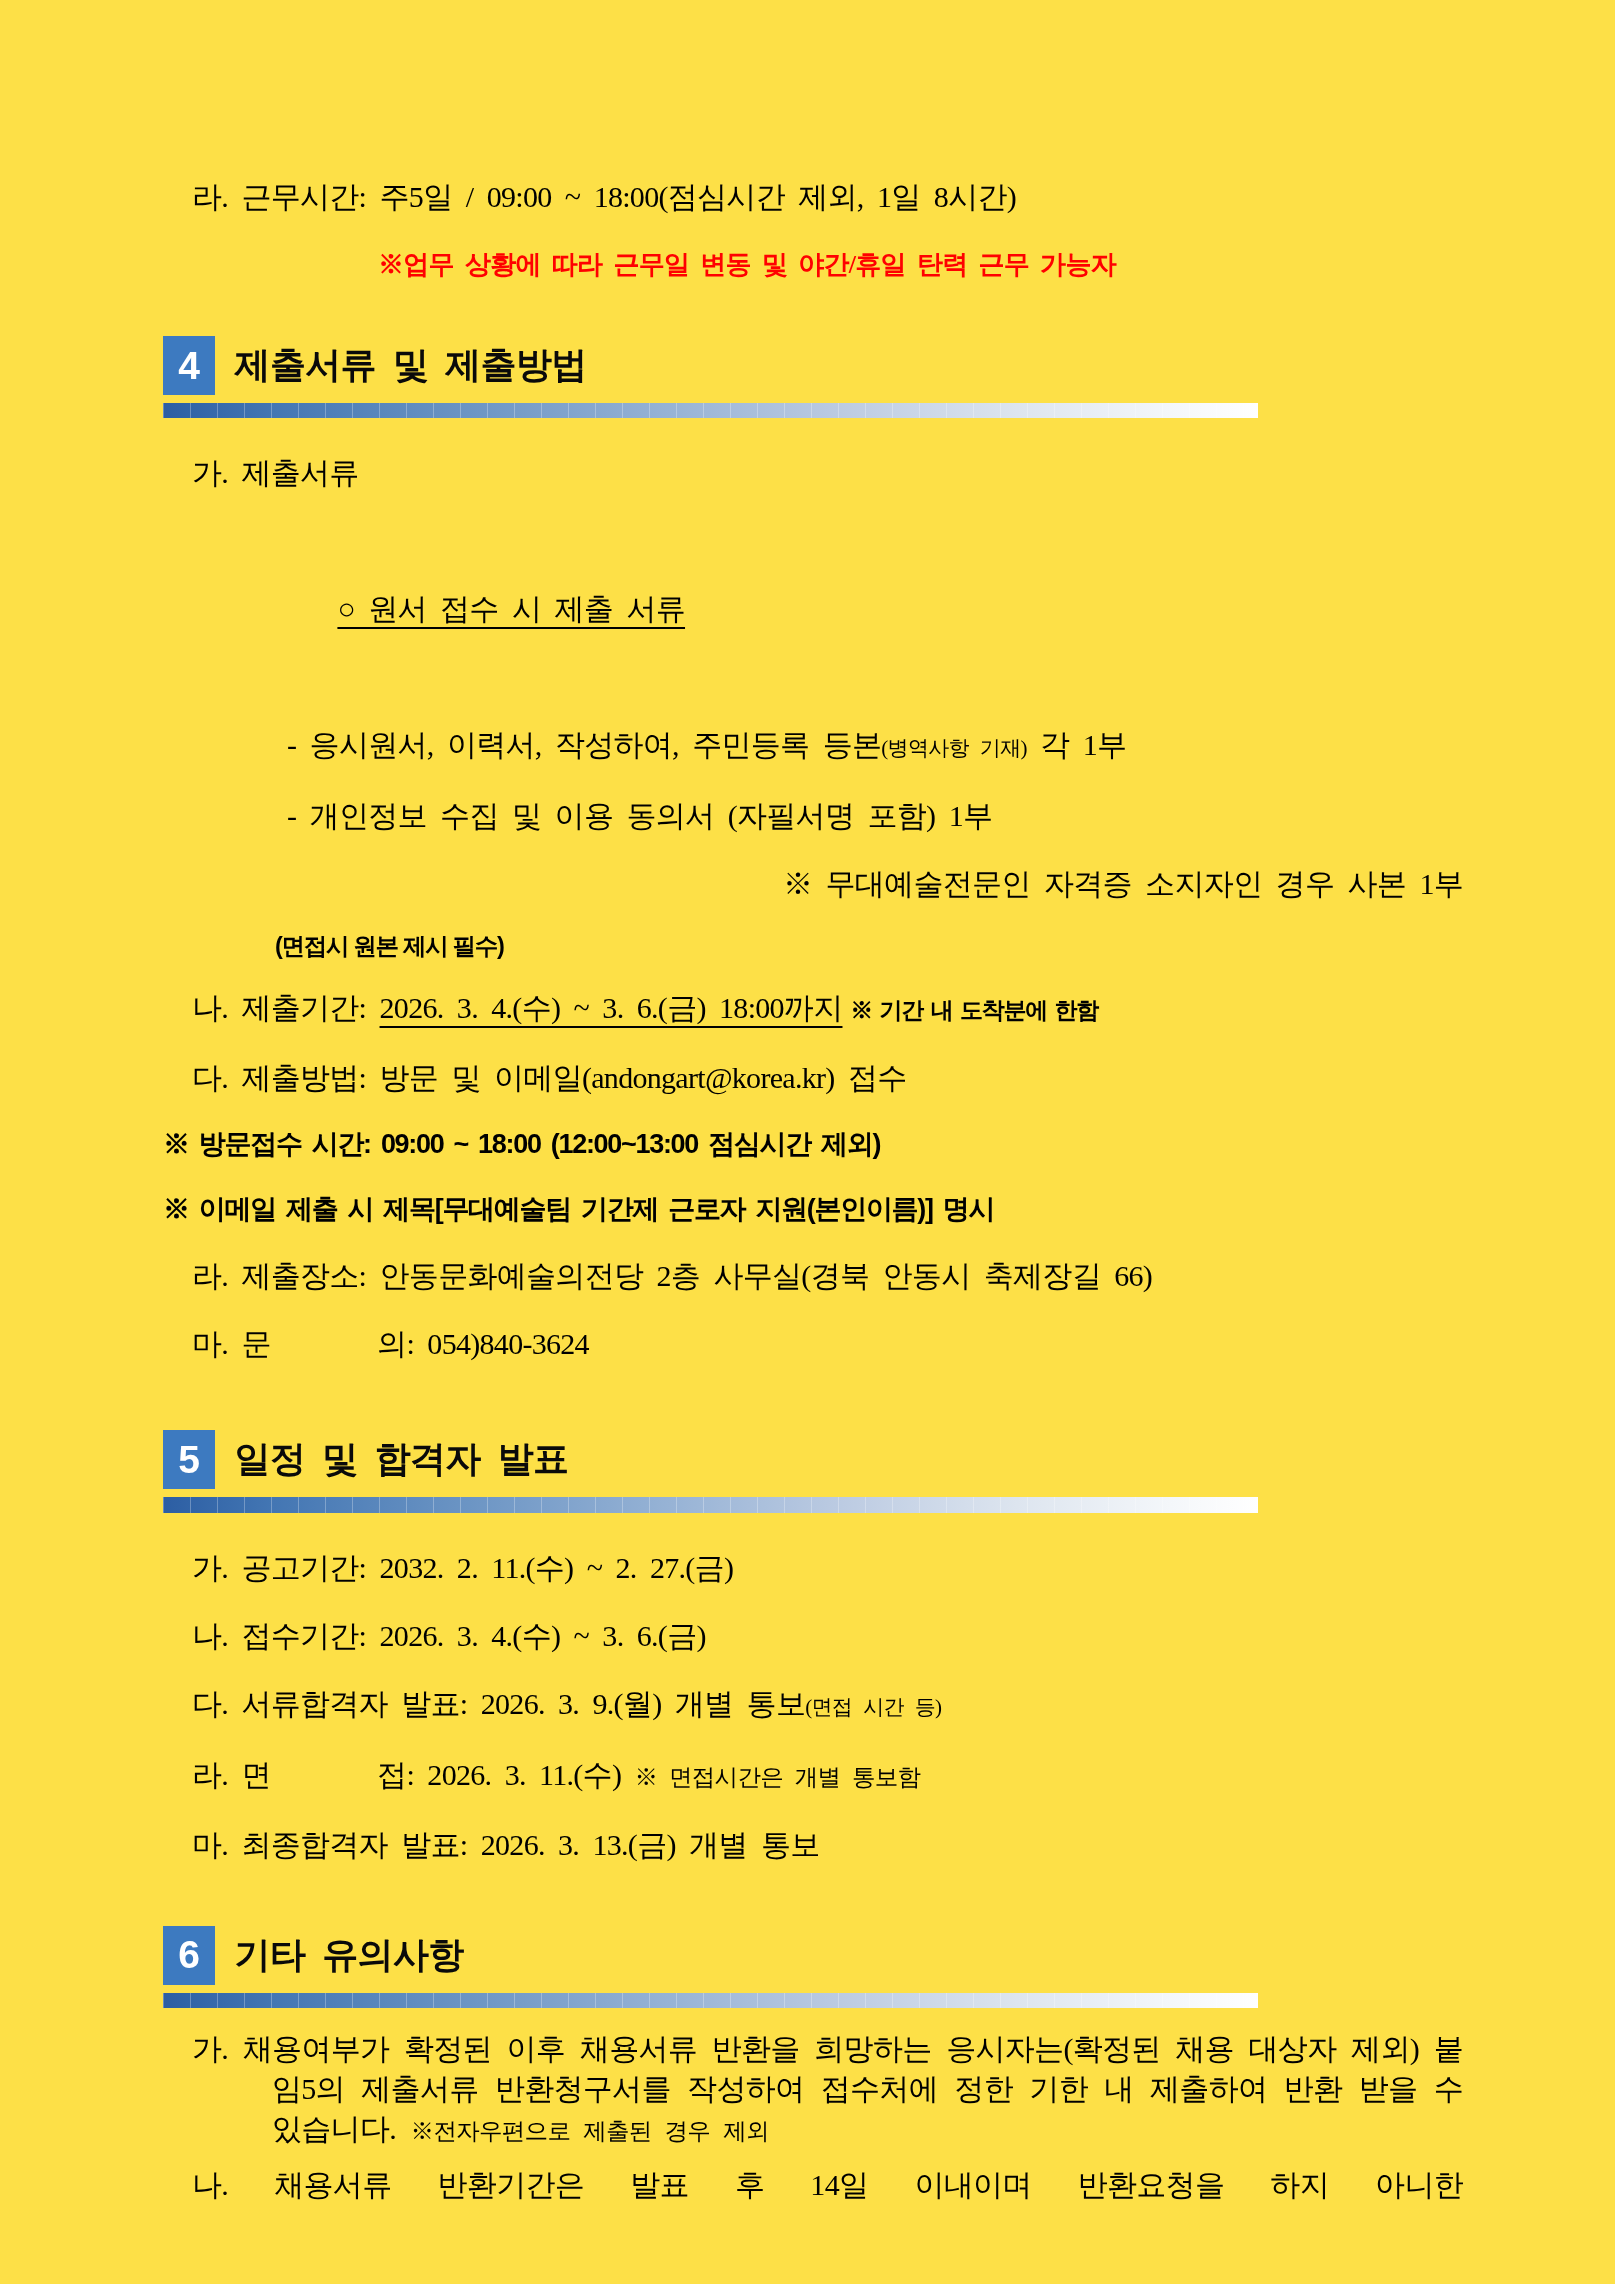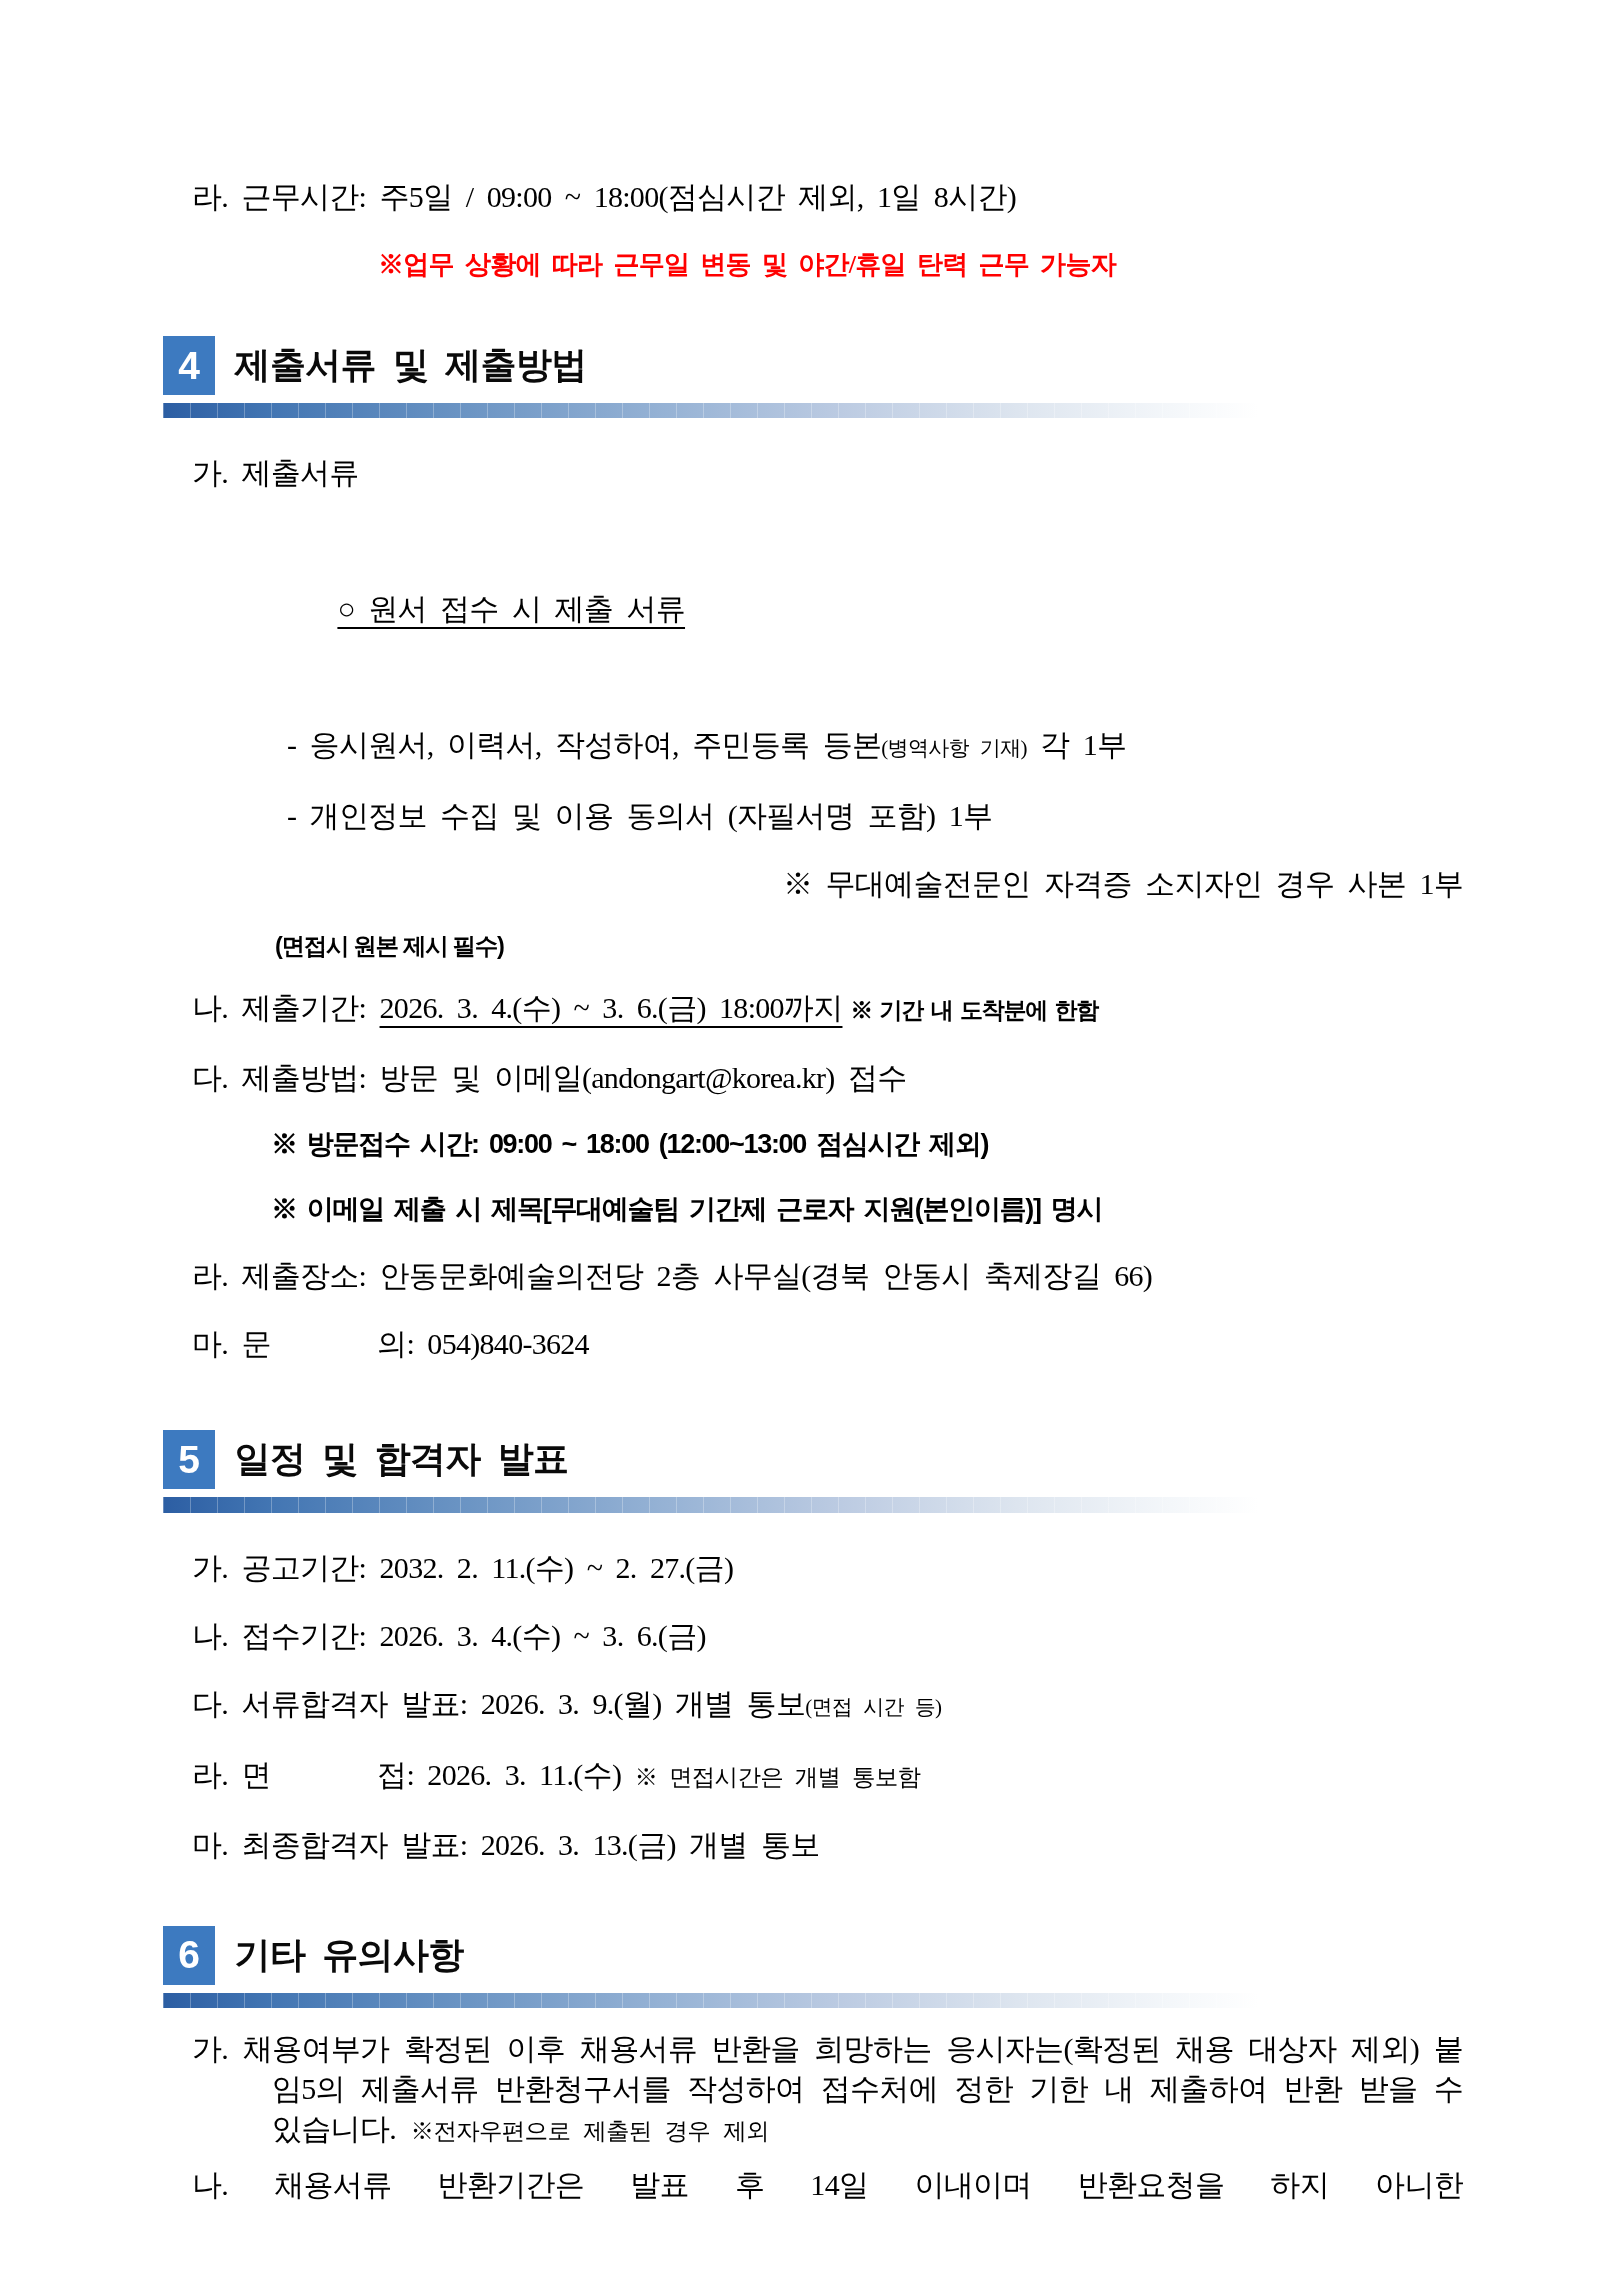--- a/index.html
+++ b/index.html
@@ -1,39 +1,39 @@
 <!DOCTYPE html>
 <html lang="ko" style="font-size:10.4px"><head>
 <meta charset="utf-8">
 <style>
   html,body{margin:0;padding:0;background:#888;}
   .page{
     position:relative;
     width:1616px;height:2284px;
-    background:#ffffff;
+    background:#fde047;
     overflow:hidden;
     font-family:"Liberation Serif", serif;
     color:#000;
   }
   .content{padding:163px 153px 0 163px;}
 
   
   .bline{
     font-size:30px;
     line-height:68px;
     white-space:pre-wrap;
     word-spacing:6.5px;
     letter-spacing:-0.7px;
   }
   .ml1{margin-left:29px;}    
   .ml2{margin-left:68px;}   
   .ml3{margin-left:124px;}   
   .ml4{margin-left:153px;text-align:right;}   
   .ml5{margin-left:112px;}   
-  .ml-bold{margin-left:108px;} 
+  .ml-bold{} 
 
   .red-note{
     margin-left:215px;
     font-size:26px;line-height:68px;
     font-weight:bold;color:#ff0000;
     font-family:"Liberation Serif", serif;
     word-spacing:5.2px;letter-spacing:-0.7px;
     white-space:pre-wrap;
   }
 

